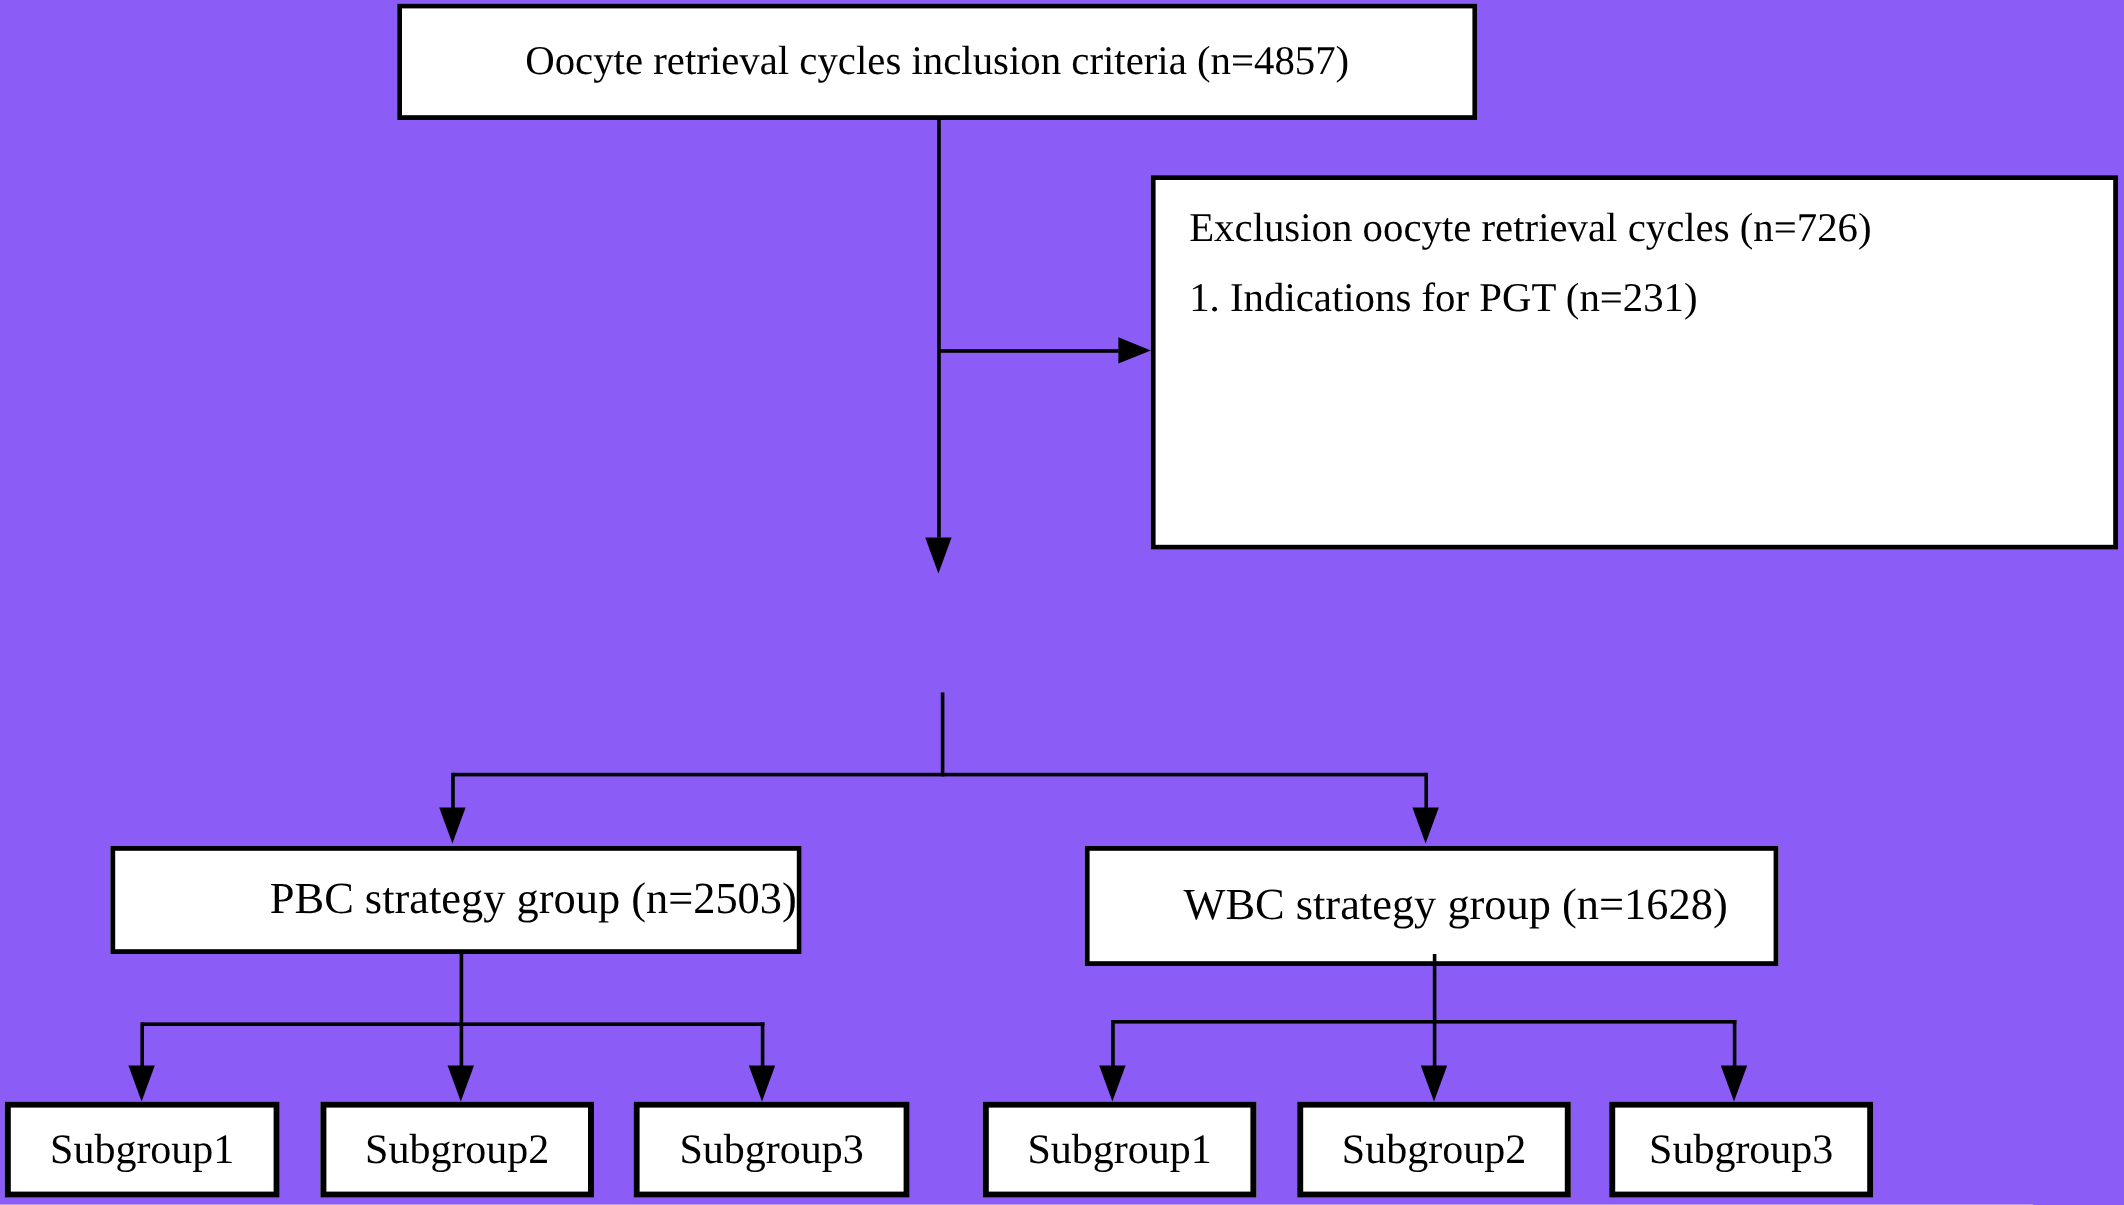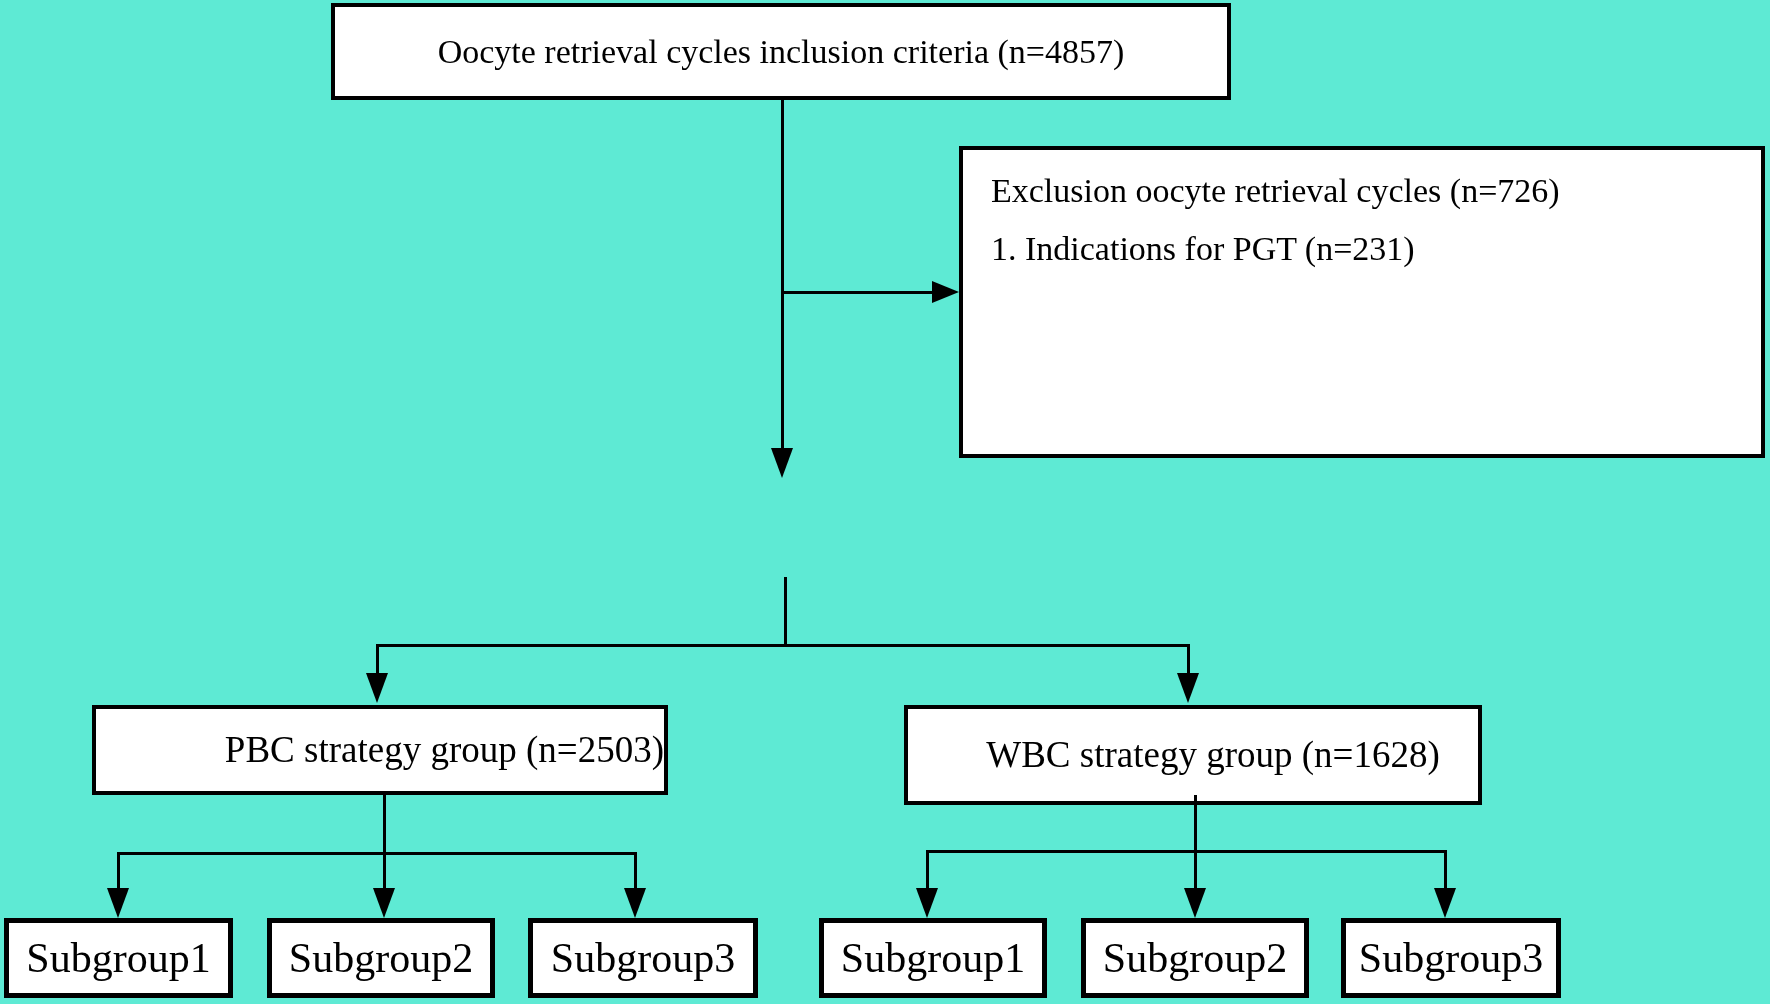--- a/index.html
+++ b/index.html
@@ -1,20 +1,20 @@
 <!DOCTYPE html>
 <html><head>
 <meta charset="utf-8">
 <style>
   html, body { margin: 0; padding: 0; background: #ffffff; }
   .canvas {
     position: relative;
     width: 1770px;
     height: 1004px;
-    background: #5eead4;
+    background: #8b5cf6;
     font-family: "Liberation Serif", "DejaVu Serif", serif;
     color: #000000;
     overflow: hidden;
   }
   .box {
     position: absolute;
     box-sizing: border-box;
     border: 4px solid #000000;
     background: #ffffff;
     display: flex;
@@ -27,21 +27,21 @@
   }
 
   
   .top-box        { left: 331px; top: 3px;   width: 900px; height: 97px; }
   .exclusion-box  { left: 959px; top: 130px; width: 806px; height: 312px;
                     display: block; text-align: left; padding: 12px 10px 0 28px; margin-top: 16px; }
   .propensity-box { left: 381px; top: 480px; width: 769px; height: 97px; }
   .pbc-box        { left: 92px;  top: 705px; width: 576px; height: 90px; font-size: 37px; justify-content: flex-end; }
   .wbc-box        { left: 904px; top: 705px; width: 578px; height: 100px; font-size: 37px; padding-left: 40px; }
 
-  .sub-box { top: 918px; height: 80px; font-size: 42px; border-width: 5px; }
+  .sub-box { top: 918px; height: 80px; font-size: 35px; border-width: 5px; }
   .sub-l1 { left: 4px;    width: 229px; }
   .sub-l2 { left: 267px;  width: 228px; }
   .sub-l3 { left: 528px;  width: 230px; }
   .sub-r1 { left: 819px;  width: 228px; }
   .sub-r2 { left: 1081px; width: 228px; }
   .sub-r3 { left: 1341px; width: 220px; }
 
   .ex-line { height: 58px; line-height: 58px; white-space: nowrap; }
   .ex-line.indent { padding-left: 42px; }
 

